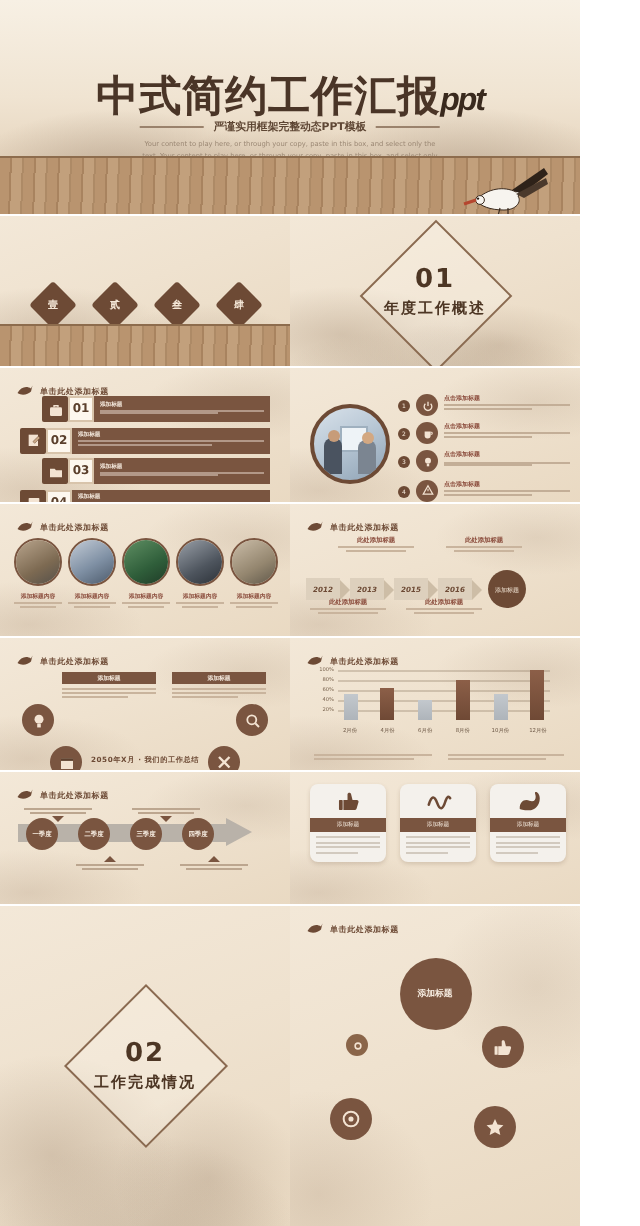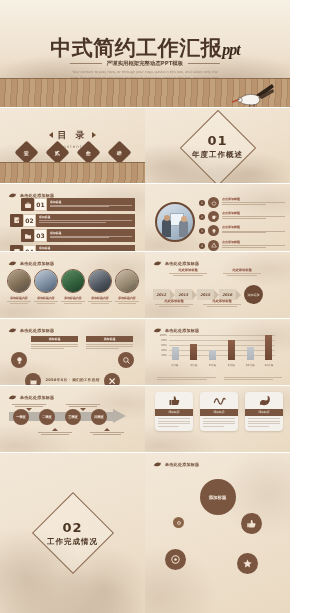--- a/index.html
+++ b/index.html
@@ -47,21 +47,21 @@
   #s-title .peaks {
     position:absolute; left:0; top:18px; width:290px; height:70px;
     background:
       radial-gradient(ellipse 38% 70% at 20% 100%, rgba(126,101,80,.38), transparent 68%),
       radial-gradient(ellipse 30% 60% at 48% 105%, rgba(140,114,90,.30), transparent 70%),
       radial-gradient(ellipse 42% 75% at 80% 102%, rgba(118,94,74,.34), transparent 68%);
   }
   .maintitle {
     position: absolute; left: 0; right: 0; top: 34px; text-align: center;
     font-size: 21px; font-weight: 700; color: #4a3527; letter-spacing: .5px;
-    font-family: Liberation Serif, serif;
+    font-family: Liberation Sans, sans-serif;
   }
   .maintitle .ppt-script {
     font-style: italic; font-size: 16px; font-weight: 700;
     color:#3a2a1e; letter-spacing:-1px; vertical-align: baseline;
   }
   .subbar {
     position:absolute; left:50%; transform:translateX(-50%); top:60px;
     display:flex; align-items:center; gap:5px;
   }
   .subbar .ln { width:32px; height:1px; background:#9a826c; }
@@ -303,28 +303,20 @@
       <circle cx="12" cy="26" r="2.2" fill="#f7f4ef" stroke="#3a2a1e" stroke-width=".5"></circle>
       <path d="M10 26 L4 28" stroke="#b5462f" stroke-width="1.6" fill="none"></path>
       <circle cx="11" cy="25.3" r=".6" fill="#2e2219"></circle>
       <path d="M22 30 L21 34 M26 30 L26 34" stroke="#3a2a1e" stroke-width=".6"></path>
     </svg>
   </div>
   <div class="sep" style="top:107px"></div>
 
   <div class="slide w-half col-l" id="s-contents">
     <div class="wash"></div>
-    <div class="contents-head">
-      <div class="zh">
-        <span class="tri-l"></span>
-        <span>目 录</span>
-        <span class="tri-r"></span>
-      </div>
-      <div class="en">Contents</div>
-    </div>
     <div class="diamonds">
       <div class="dia-wrap">
         <div class="dia">
             <span>壹</span>
           </div>
         <div class="dia-cap">年度工作概述</div>
       </div>
       <div class="dia-wrap">
         <div class="dia">
             <span>贰</span>

